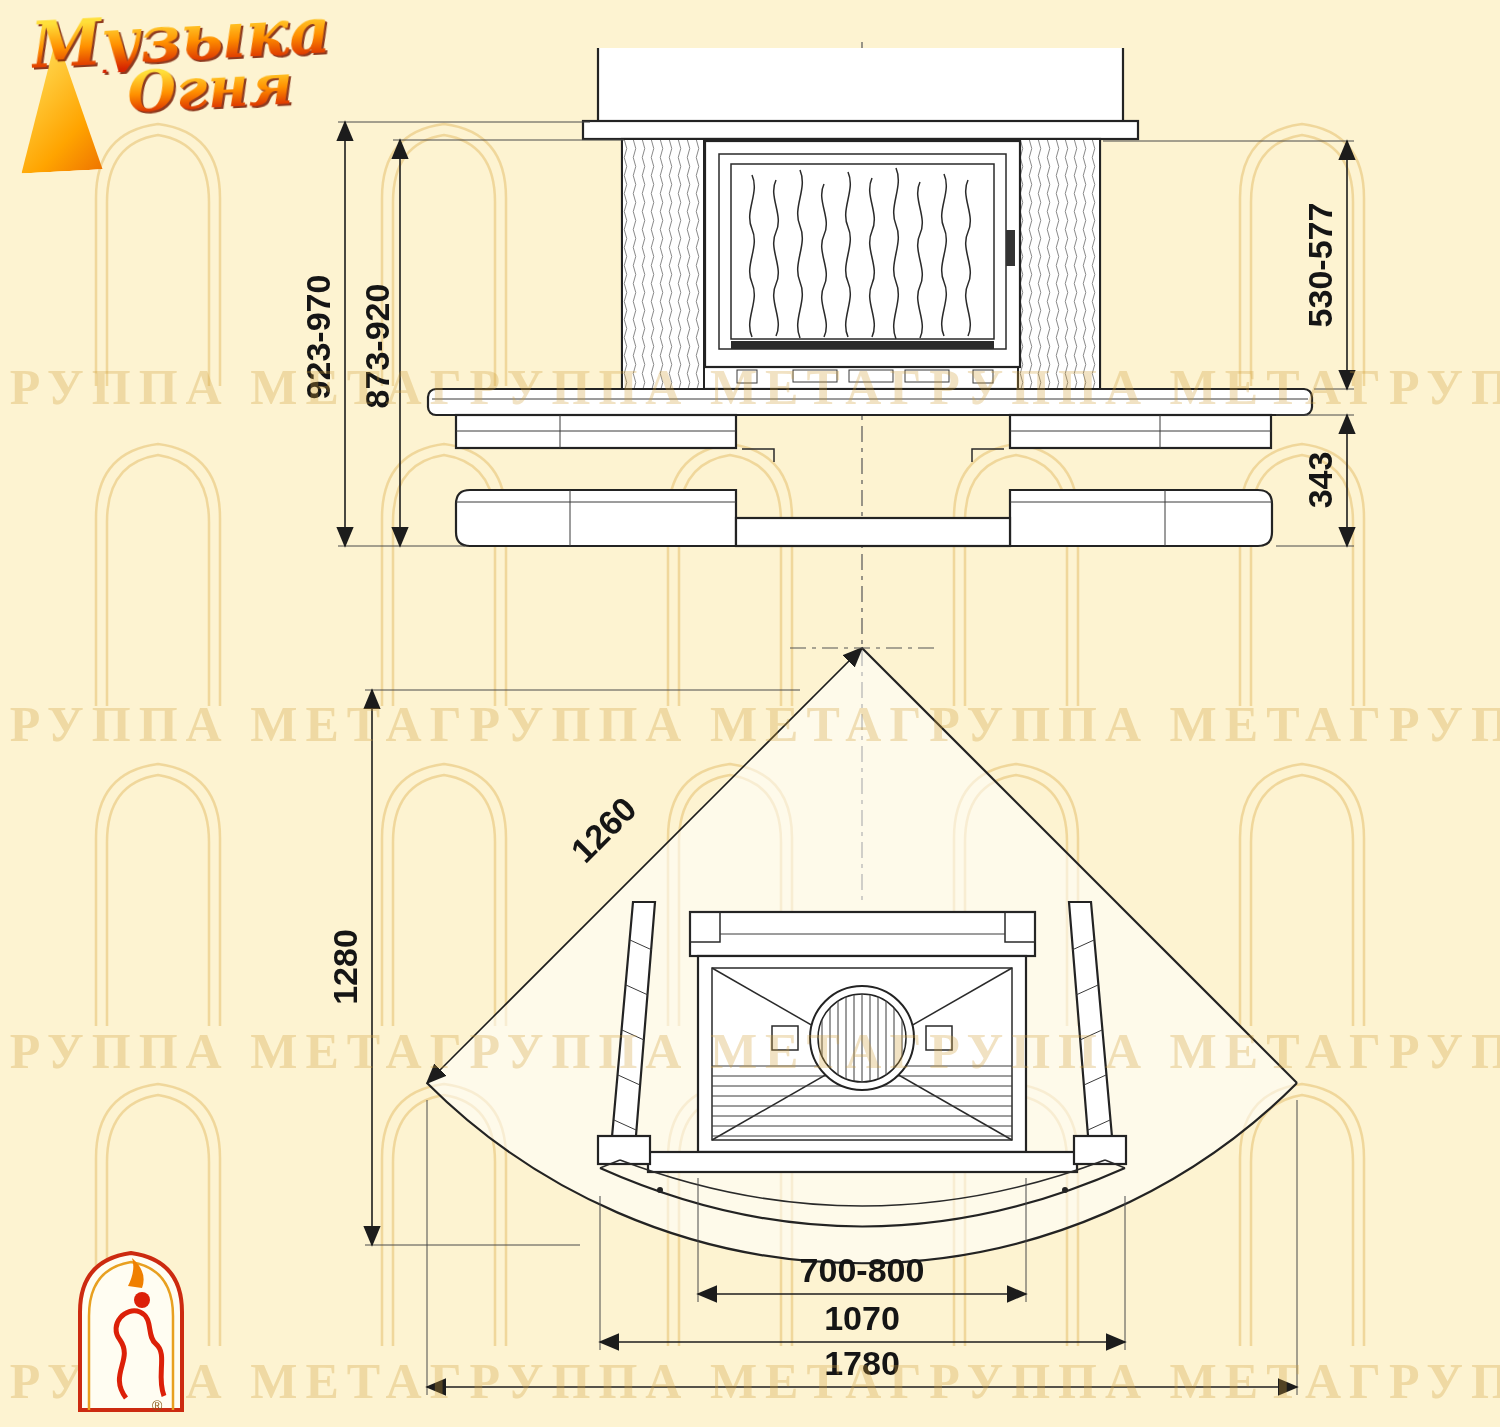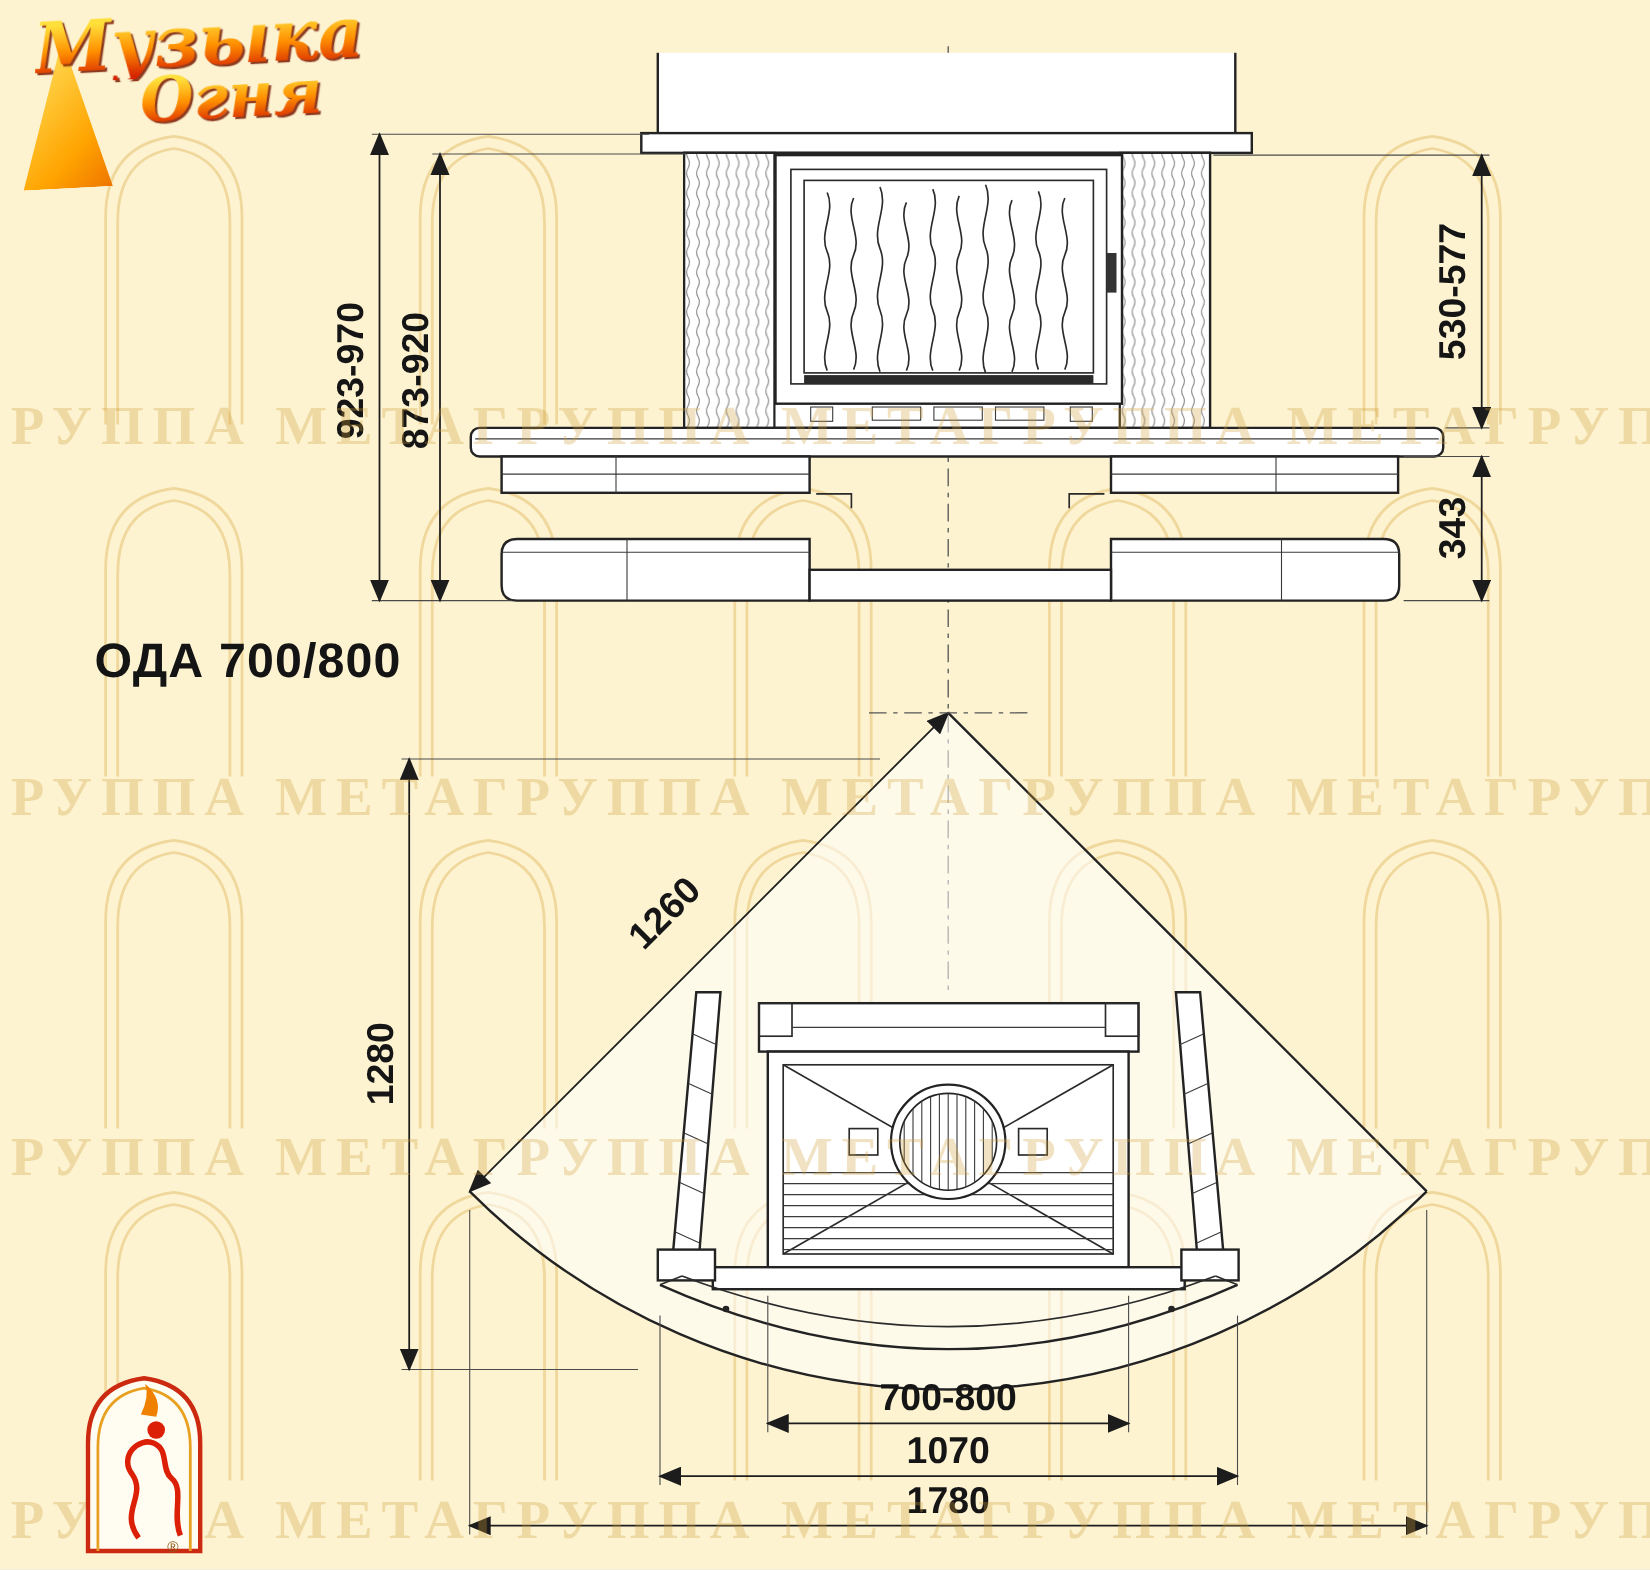--- a/index.html
+++ b/index.html
@@ -265,21 +265,20 @@
   <div class="wm-row" style="top:695px">ГРУППА МЕТАГРУППА МЕТАГРУППА МЕТАГРУППА МЕТА</div>
   <div class="wm-row" style="top:1022px">ГРУППА МЕТАГРУППА МЕТАГРУППА МЕТАГРУППА МЕТА</div>
   <div class="wm-row" style="top:1352px">ГРУППА МЕТАГРУППА МЕТАГРУППА МЕТАГРУППА МЕТА</div>
 
   <div class="logo">
     <div class="logo-sail"></div>
     <div class="logo-line logo-l1">Музыка</div>
     <div class="logo-line logo-l2">Огня</div>
   </div>
 
-  <div class="page-title">ОДА 700/800</div>
 
   <div class="corner-badge">
     <svg width="130" height="185" viewBox="0 0 130 185">
       <path d="M12,170 L12,72 Q12,20 63,13 Q114,20 114,72 L114,170 Z" fill="#fffdf2" stroke="#cc2a10" stroke-width="4"></path>
       <path d="M21,170 L21,76 Q21,29 63,22 Q105,29 105,76 L105,170" fill="none" stroke="#e8a020" stroke-width="2.5"></path>
       <path d="M58,158 C40,134 66,120 52,100 C40,84 58,66 72,72 C86,78 78,96 88,104 C100,114 88,136 96,156" fill="none" stroke="#dc2008" stroke-width="5"></path>
       <circle cx="74" cy="60" r="8" fill="#dc2008"></circle>
       <path d="M60,46 Q68,30 64,18 Q80,32 74,48 Z" fill="#f08000"></path>
     </svg>
     <span class="reg-mark">®</span>

